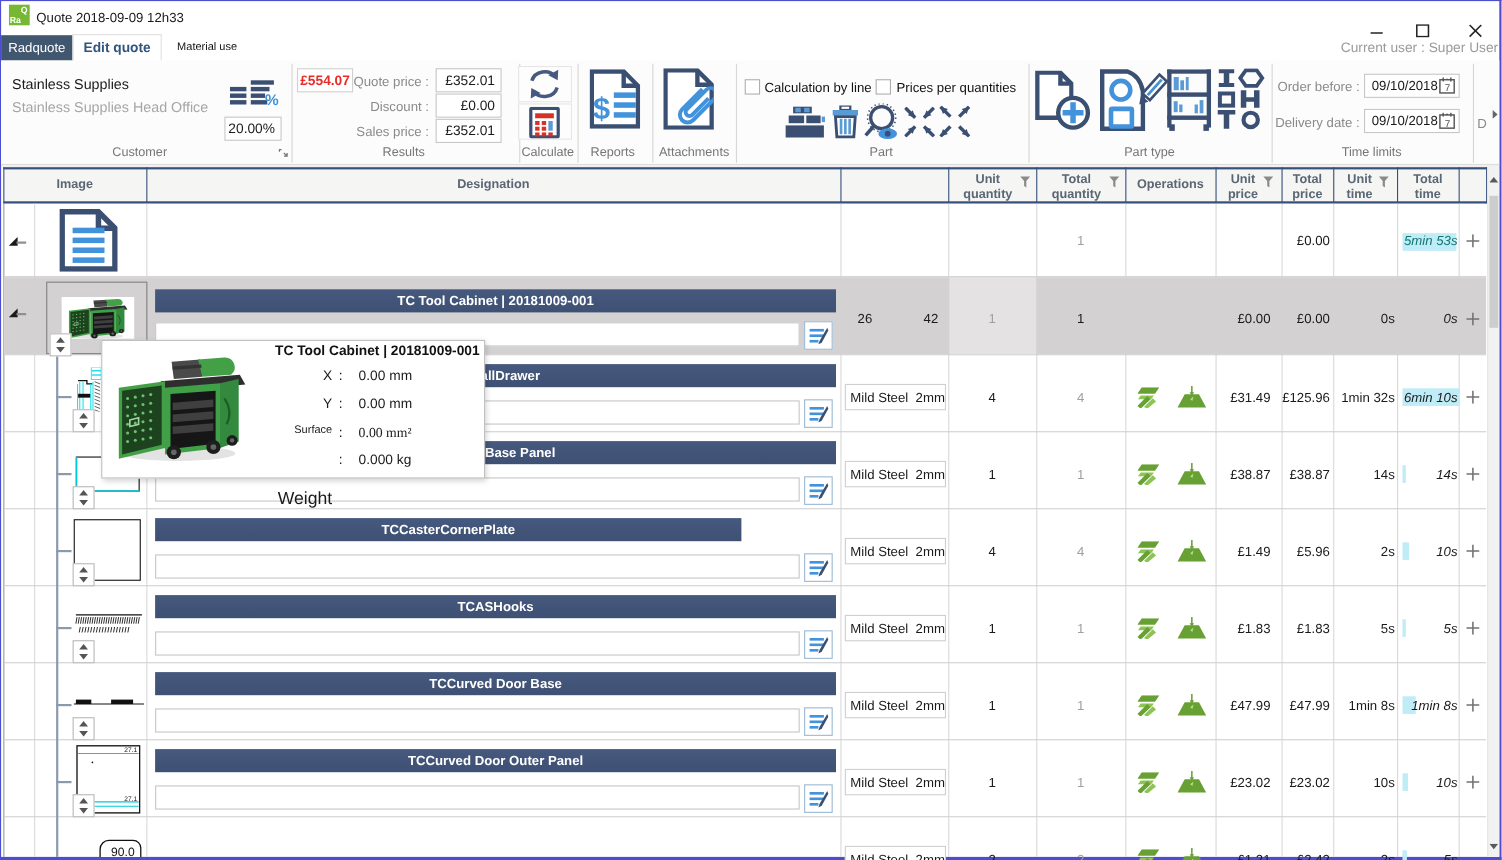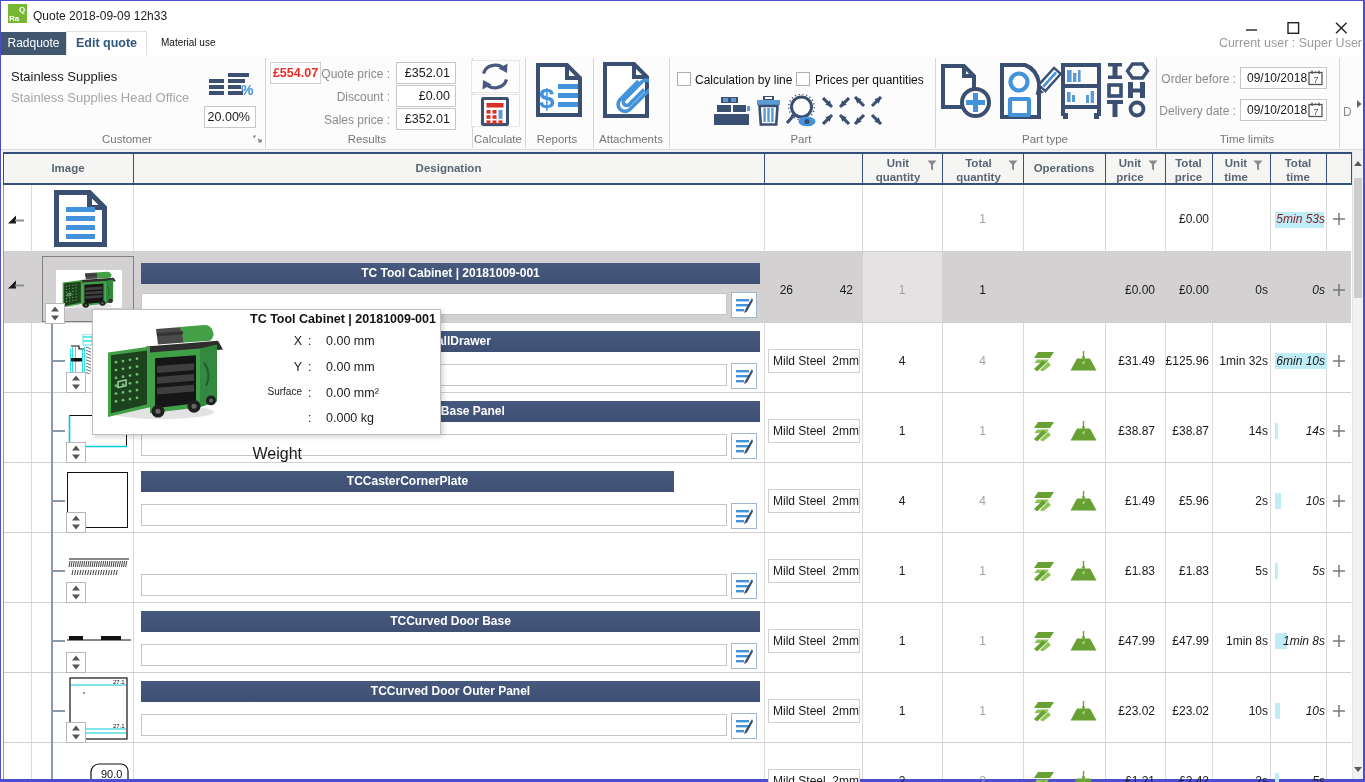--- a/index.html
+++ b/index.html
@@ -374,20 +374,21 @@
     <div class="a" style="left:731px;top:503px;width:26px;height:26px;background:#fff;border:1px solid #9cb8d4;">
       <svg width="24" height="24" viewBox="0 0 24 24" style="position:absolute;left:0;top:0;">
         <g fill="#4292dc">
           <rect x="4" y="6" width="13" height="2.4"></rect>
           <rect x="4" y="11" width="13" height="2.4"></rect>
           <rect x="4" y="16" width="8" height="2.4"></rect>
         </g>
         <path d="M20,5 L13,17 L12,20 L15,18.5 L21,7.5 Z" fill="#3a4f72"></path>
       </svg>
     </div>
+<div class="bar" style="left:141px;top:541px;width:619px;">TCASHooks</div>
     <div class="inp" style="left:141px;top:574px;width:586px;"></div>
     <div class="a" style="left:731px;top:573px;width:26px;height:26px;background:#fff;border:1px solid #9cb8d4;">
       <svg width="24" height="24" viewBox="0 0 24 24" style="position:absolute;left:0;top:0;">
         <g fill="#4292dc">
           <rect x="4" y="6" width="13" height="2.4"></rect>
           <rect x="4" y="11" width="13" height="2.4"></rect>
           <rect x="4" y="16" width="8" height="2.4"></rect>
         </g>
         <path d="M20,5 L13,17 L12,20 L15,18.5 L21,7.5 Z" fill="#3a4f72"></path>
       </svg>
@@ -420,21 +421,21 @@
 <div class="chip" style="left:768px;top:349px;width:92px;height:24px;">Mild Steel&nbsp; 2mm</div>
 <div class="chip" style="left:768px;top:419px;width:92px;height:24px;">Mild Steel&nbsp; 2mm</div>
 <div class="chip" style="left:768px;top:489px;width:92px;height:24px;">Mild Steel&nbsp; 2mm</div>
 <div class="chip" style="left:768px;top:559px;width:92px;height:24px;">Mild Steel&nbsp; 2mm</div>
 <div class="chip" style="left:768px;top:629px;width:92px;height:24px;">Mild Steel&nbsp; 2mm</div>
 <div class="chip" style="left:768px;top:699px;width:92px;height:24px;">Mild Steel&nbsp; 2mm</div>
 <div class="chip" style="left:768px;top:769px;width:92px;height:24px;">Mild Steel&nbsp; 2mm</div>
 <div class="cell" style="left:942px;top:212px;width:81px;text-align:center;color:#a0a0a0;">1</div>
 <div class="cell" style="left:1165px;top:212px;width:44px;text-align:right;color:#1a1a1a;">£0.00</div>
 <div class="a" style="left:1275px;top:212px;width:49px;height:16px;background:#bfecf7;"></div>
-<div class="cell" style="left:1270px;top:212px;width:55px;text-align:right;color:#7f1d1d;font-style:italic;">5min 53s</div>
+<div class="cell" style="left:1270px;top:212px;width:55px;text-align:right;color:#0f766e;font-style:italic;">5min 53s</div>
 <div class="cell" style="left:862px;top:283px;width:80px;text-align:center;color:#a0a0a0;">1</div>
 <div class="cell" style="left:942px;top:283px;width:81px;text-align:center;color:#1a1a1a;">1</div>
 <div class="cell" style="left:1105px;top:283px;width:50px;text-align:right;color:#1a1a1a;">£0.00</div>
 <div class="cell" style="left:1165px;top:283px;width:44px;text-align:right;color:#1a1a1a;">£0.00</div>
 <div class="cell" style="left:1212px;top:283px;width:56px;text-align:right;color:#1a1a1a;">0s</div>
 <div class="cell" style="left:1270px;top:283px;width:55px;text-align:right;color:#1a1a1a;font-style:italic;">0s</div>
 <div class="cell" style="left:862px;top:354px;width:80px;text-align:center;color:#1a1a1a;">4</div>
 <div class="cell" style="left:942px;top:354px;width:81px;text-align:center;color:#a0a0a0;">4</div>
 <svg class="a" style="left:1034px;top:352px;" width="20" height="19" viewBox="0 0 20 19">
       <path d="M4,0 L20,0 L16,6 L0,6 Z" fill="#67a033"></path>
@@ -792,21 +793,21 @@
 <div class="a" style="left:92px;top:309px;width:349px;height:126px;background:#fff;border:1px solid #c0c0c0;box-shadow:2px 2px 5px rgba(0,0,0,0.18);"></div>
 <div class="a" style="left:250px;top:312px;width:200px;font-size:12.5px;font-weight:bold;color:#111;white-space:nowrap;">TC Tool Cabinet | 20181009-001</div>
 <div class="a" style="left:200px;top:334px;width:102px;font-size:12.5px;color:#1a1a1a;text-align:right;">X</div>
 <div class="a" style="left:308px;top:334px;font-size:12.5px;color:#1a1a1a;">:</div>
 <div class="a" style="left:326px;top:334px;font-size:12.5px;color:#1a1a1a;">0.00 mm</div>
 <div class="a" style="left:200px;top:360px;width:102px;font-size:12.5px;color:#1a1a1a;text-align:right;">Y</div>
 <div class="a" style="left:308px;top:360px;font-size:12.5px;color:#1a1a1a;">:</div>
 <div class="a" style="left:326px;top:360px;font-size:12.5px;color:#1a1a1a;">0.00 mm</div>
 <div class="a" style="left:200px;top:386px;width:102px;font-size:10px;color:#1a1a1a;text-align:right;">Surface</div>
 <div class="a" style="left:308px;top:386px;font-size:12.5px;color:#1a1a1a;">:</div>
-<div class="a" style="left:326px;top:386px;font-size:12.5px;color:#1a1a1a;">0.00 mm²</div>
+<div class="a" style="left:326px;top:386px;font-size:12.5px;color:#1a1a1a;font-family:Liberation Serif, serif;">0.00 mm²</div>
 <div class="a" style="left:200px;top:411px;width:102px;font-size:16px;color:#1a1a1a;text-align:right;margin-top:34px;">Weight</div>
 <div class="a" style="left:308px;top:411px;font-size:12.5px;color:#1a1a1a;">:</div>
 <div class="a" style="left:326px;top:411px;font-size:12.5px;color:#1a1a1a;">0.000 kg</div>
 <div class="a" style="left:100px;top:323px;width:134px;height:98px;"><svg width="134" height="98" viewBox="0 0 134 100" preserveAspectRatio="none">
         <ellipse cx="62" cy="91" rx="52" ry="7" fill="#e3e3e3"></ellipse>
         <path d="M46,24 L118,18 L123,27 L50,34 Z" fill="#2e2e2e"></path>
         <path d="M50,30 L100,26 L100,86 L50,92 Z" fill="#3fa047"></path>
         <path d="M55,36 L96,33 L96,82 L55,87 Z" fill="#161616"></path>
         <g fill="#3f3f3f">
           <path d="M57,44 L94,41 L94,48 L57,51 Z"></path>

